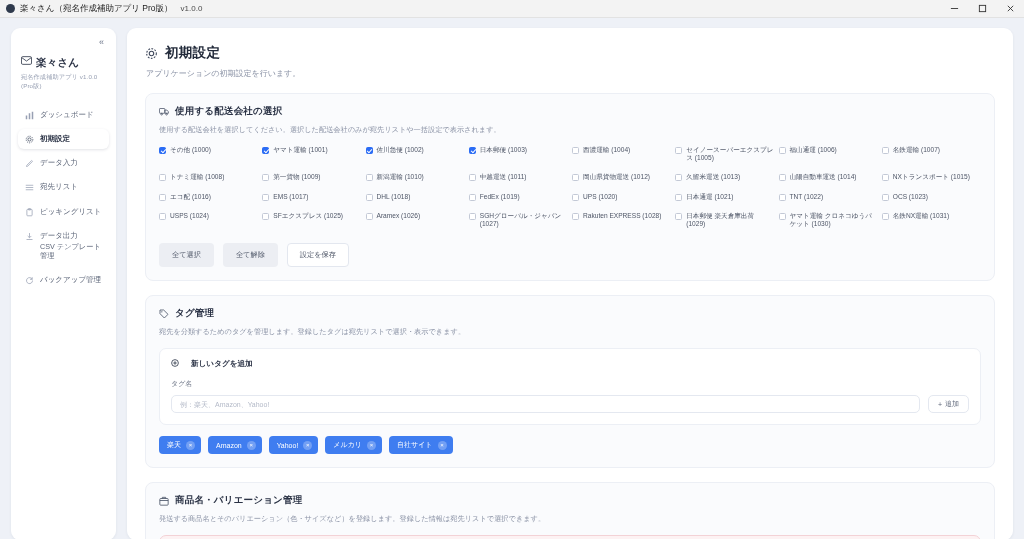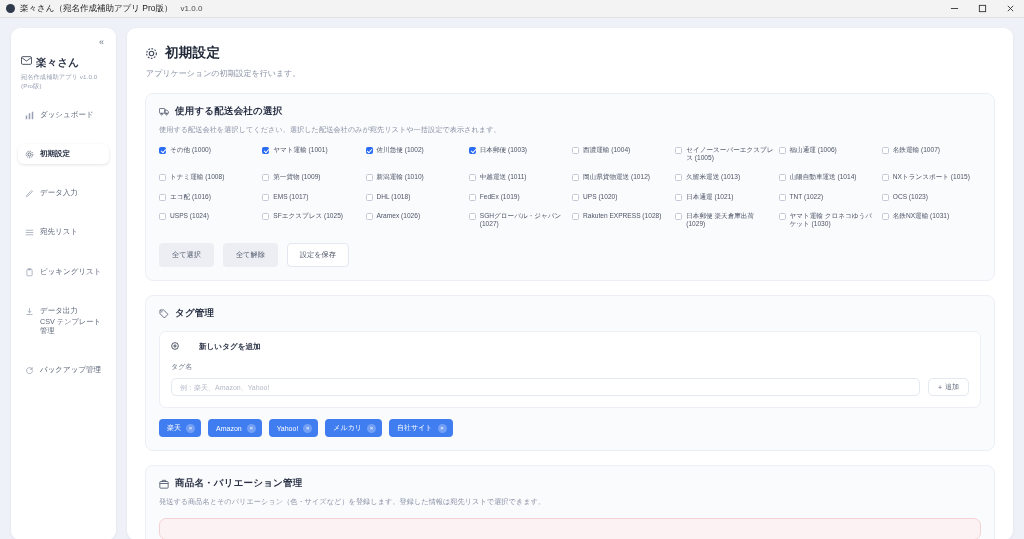--- a/index.html
+++ b/index.html
@@ -57,21 +57,21 @@
     width: 15px; height: 15px; border-radius: 4px;
     display: flex; align-items: center; justify-content: center;
     color: #6b7589; font-size: 9px; cursor: pointer;
     background: transparent; border: none;
   }
   .brand { margin-top: 20px; display: flex; gap: 4px; padding-left: 3px; }
   .brand-icon { color: #3a4252; display: flex; }
   .brand-name { font-size: 10.5px; font-weight: bold; color: #2a3245; letter-spacing: .2px; }
   .brand-sub { font-size: 6.2px; color: #98a0b3; margin-top: 3px; padding-left: 3px; letter-spacing: .1px; }
 
-  .nav { margin-top: 14px; display: flex; flex-direction: column; gap: 19px; }
+  .nav { margin-top: 14px; display: flex; flex-direction: column; gap: 4px; }
   .nav-item {
     display: flex; align-items: flex-start; gap: 6px;
     padding: 5px 5px 5px 6px;
     border-radius: 6px;
     font-size: 7.5px; color: #5d6679;
     cursor: pointer; text-decoration: none;
     line-height: 1.35;
   }
   .nav-item.active {
     background: #ffffff;
@@ -150,21 +150,21 @@
   .btn.ghost { background: #ffffff; border-color: #e3e7ef; color: #4d5566; }
 
   
   .subcard {
     margin-top: 11px;
     background: #ffffff;
     border: 1px solid #eceff5;
     border-radius: 7px;
     padding: 10px 11px 11px 11px;
   }
-  .subcard-title { font-size: 7.6px; font-weight: bold; color: #2a3245; display: flex; align-items: center; gap: 20px; }
+  .subcard-title { font-size: 7.6px; font-weight: bold; color: #2a3245; display: flex; align-items: center; gap: 12px; }
   .field-label { font-size: 7px; color: #6d7586; margin-top: 10px; }
   .field-row { margin-top: 6px; display: flex; gap: 8px; align-items: center; }
   .text-input {
     flex: 1 1 auto; height: 18px;
     border: 1px solid #e4e8f0; border-radius: 5px;
     background: #fff; padding: 0 8px;
     font-size: 7px; color: #333; font-family: inherit;
     outline: none;
   }
   .text-input::placeholder { color: #b4bac8; }
@@ -491,20 +491,21 @@
       <section class="card">
         <div class="card-head">
           <span class="card-head-ico">
             <svg width="10" height="10" viewBox="0 0 12 12">
                 <path d="M1.2 1.2h4.4l5.2 5.2-4.4 4.4L1.2 5.6z" fill="none" stroke="currentColor" stroke-width="1"></path>
                 <circle cx="3.4" cy="3.4" r=".8" fill="currentColor"></circle>
               </svg>
           </span>
           <h2 class="card-title">タグ管理</h2>
         </div>
+        <p class="card-desc">宛先を分類するためのタグを管理します。登録したタグは宛先リストで選択・表示できます。</p>
 
         <div class="subcard">
           <div class="subcard-title">
             <span>
               <svg width="8" height="8" viewBox="0 0 10 10">
                   <circle cx="5" cy="5" r="4.2" fill="none" stroke="#2a3245" stroke-width="1"></circle>
                   <line x1="5" y1="2.8" x2="5" y2="7.2" stroke="#2a3245" stroke-width="1"></line>
                   <line x1="2.8" y1="5" x2="7.2" y2="5" stroke="#2a3245" stroke-width="1"></line>
                 </svg>
             </span>

